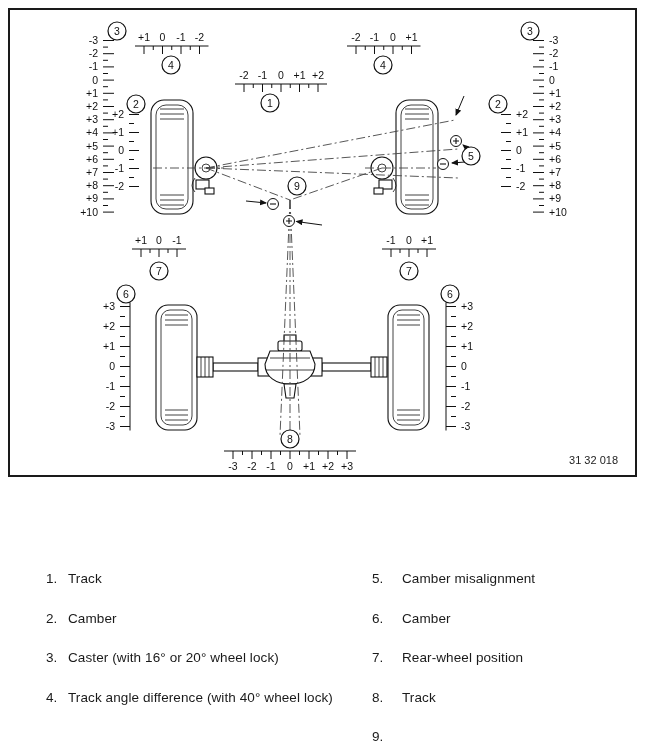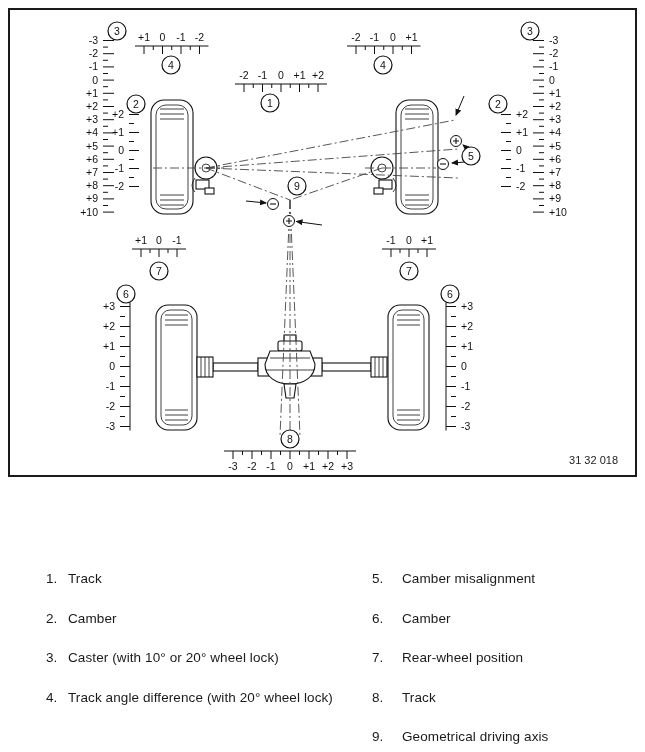--- a/index.html
+++ b/index.html
@@ -363,25 +363,25 @@
   <div class="item">
     <span class="num">1.</span>
     <span class="lbl">Track</span>
   </div>
   <div class="item">
     <span class="num">2.</span>
     <span class="lbl">Camber</span>
   </div>
   <div class="item">
     <span class="num">3.</span>
-    <span class="lbl">Caster (with 10° or 20° wheel lock)</span>
+    <span class="lbl">Caster (with 16° or 20° wheel lock)</span>
   </div>
   <div class="item">
     <span class="num">4.</span>
-    <span class="lbl">Track angle difference (with 20° wheel lock)</span>
+    <span class="lbl">Track angle difference (with 40° wheel lock)</span>
   </div>
 </div>
 
 <div class="legend legend-right">
   <div class="item">
     <span class="num">5.</span>
     <span class="lbl">Camber misalignment</span>
   </div>
   <div class="item">
     <span class="num">6.</span>
@@ -390,15 +390,14 @@
   <div class="item">
     <span class="num">7.</span>
     <span class="lbl">Rear-wheel position</span>
   </div>
   <div class="item">
     <span class="num">8.</span>
     <span class="lbl">Track</span>
   </div>
   <div class="item">
     <span class="num">9.</span>
-    <span class="lbl">Geometrical driving axis</span>
   </div>
 </div>
 
 </body></html>

